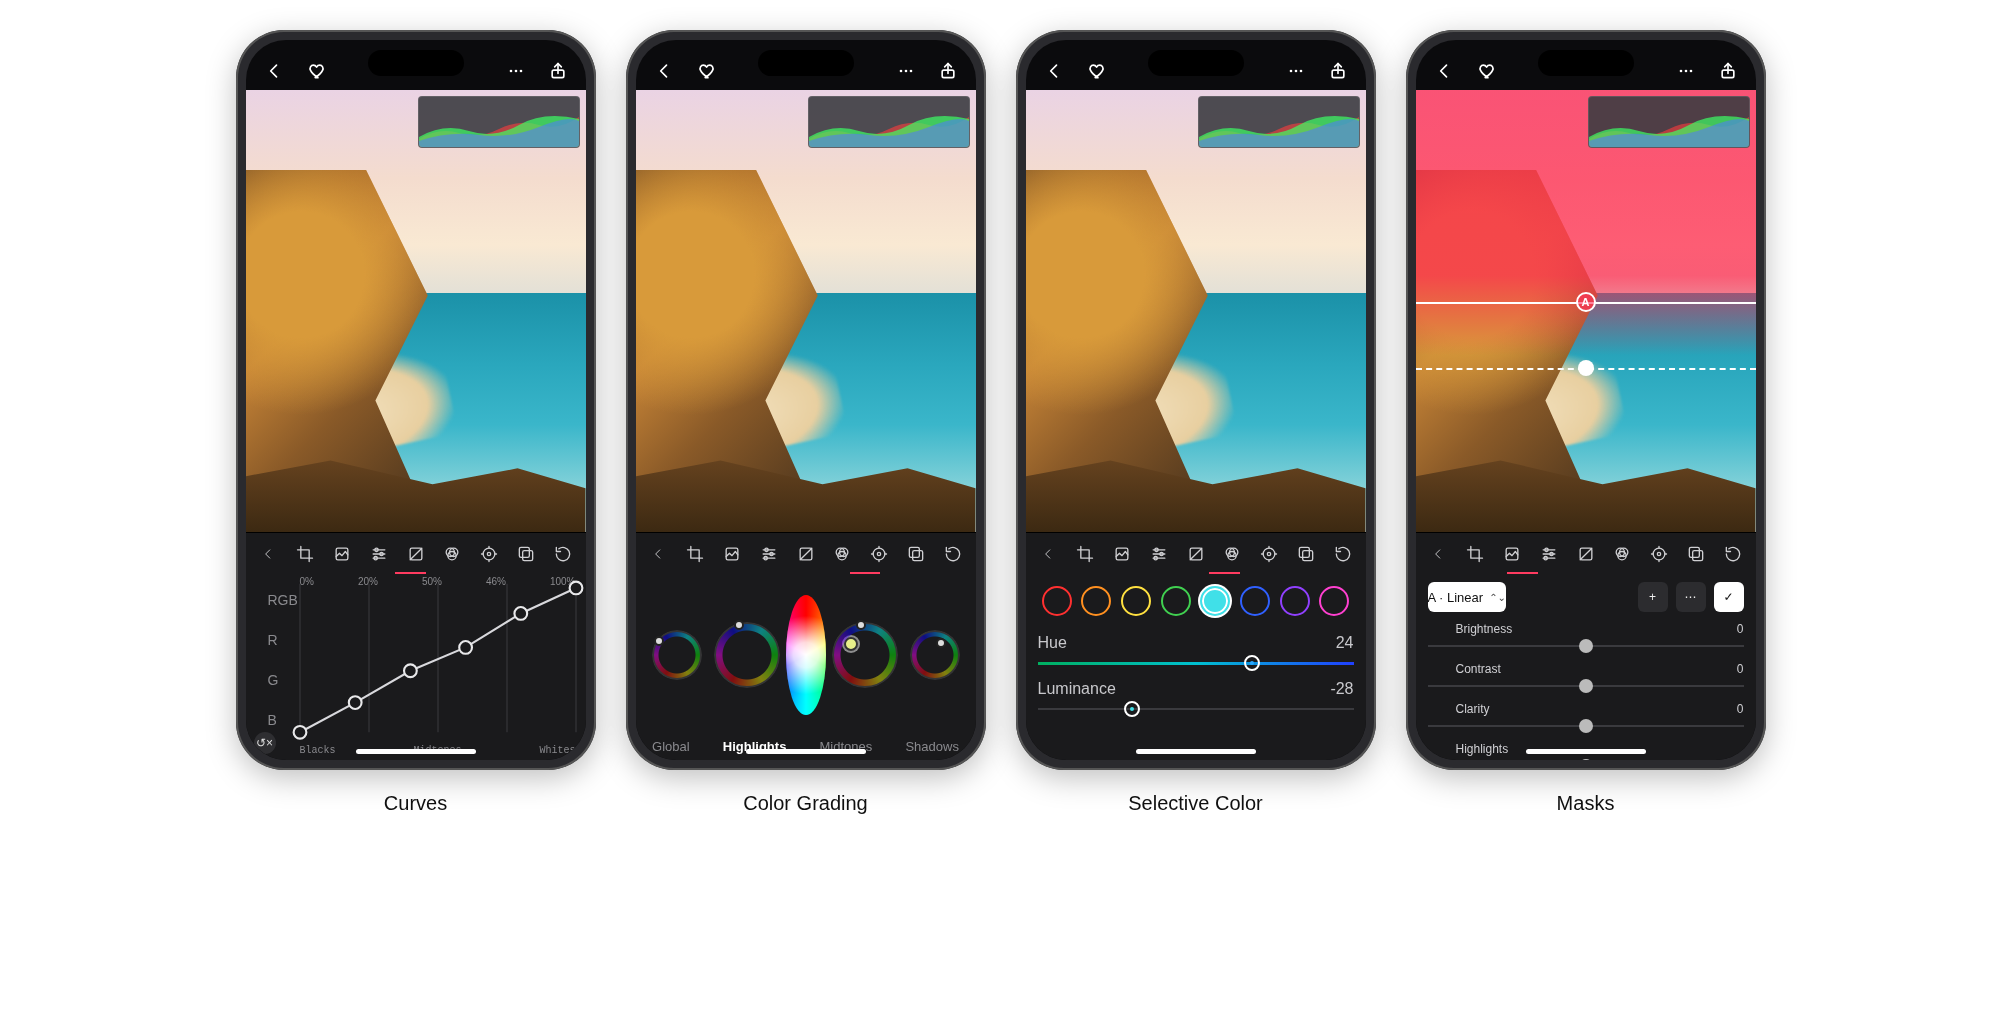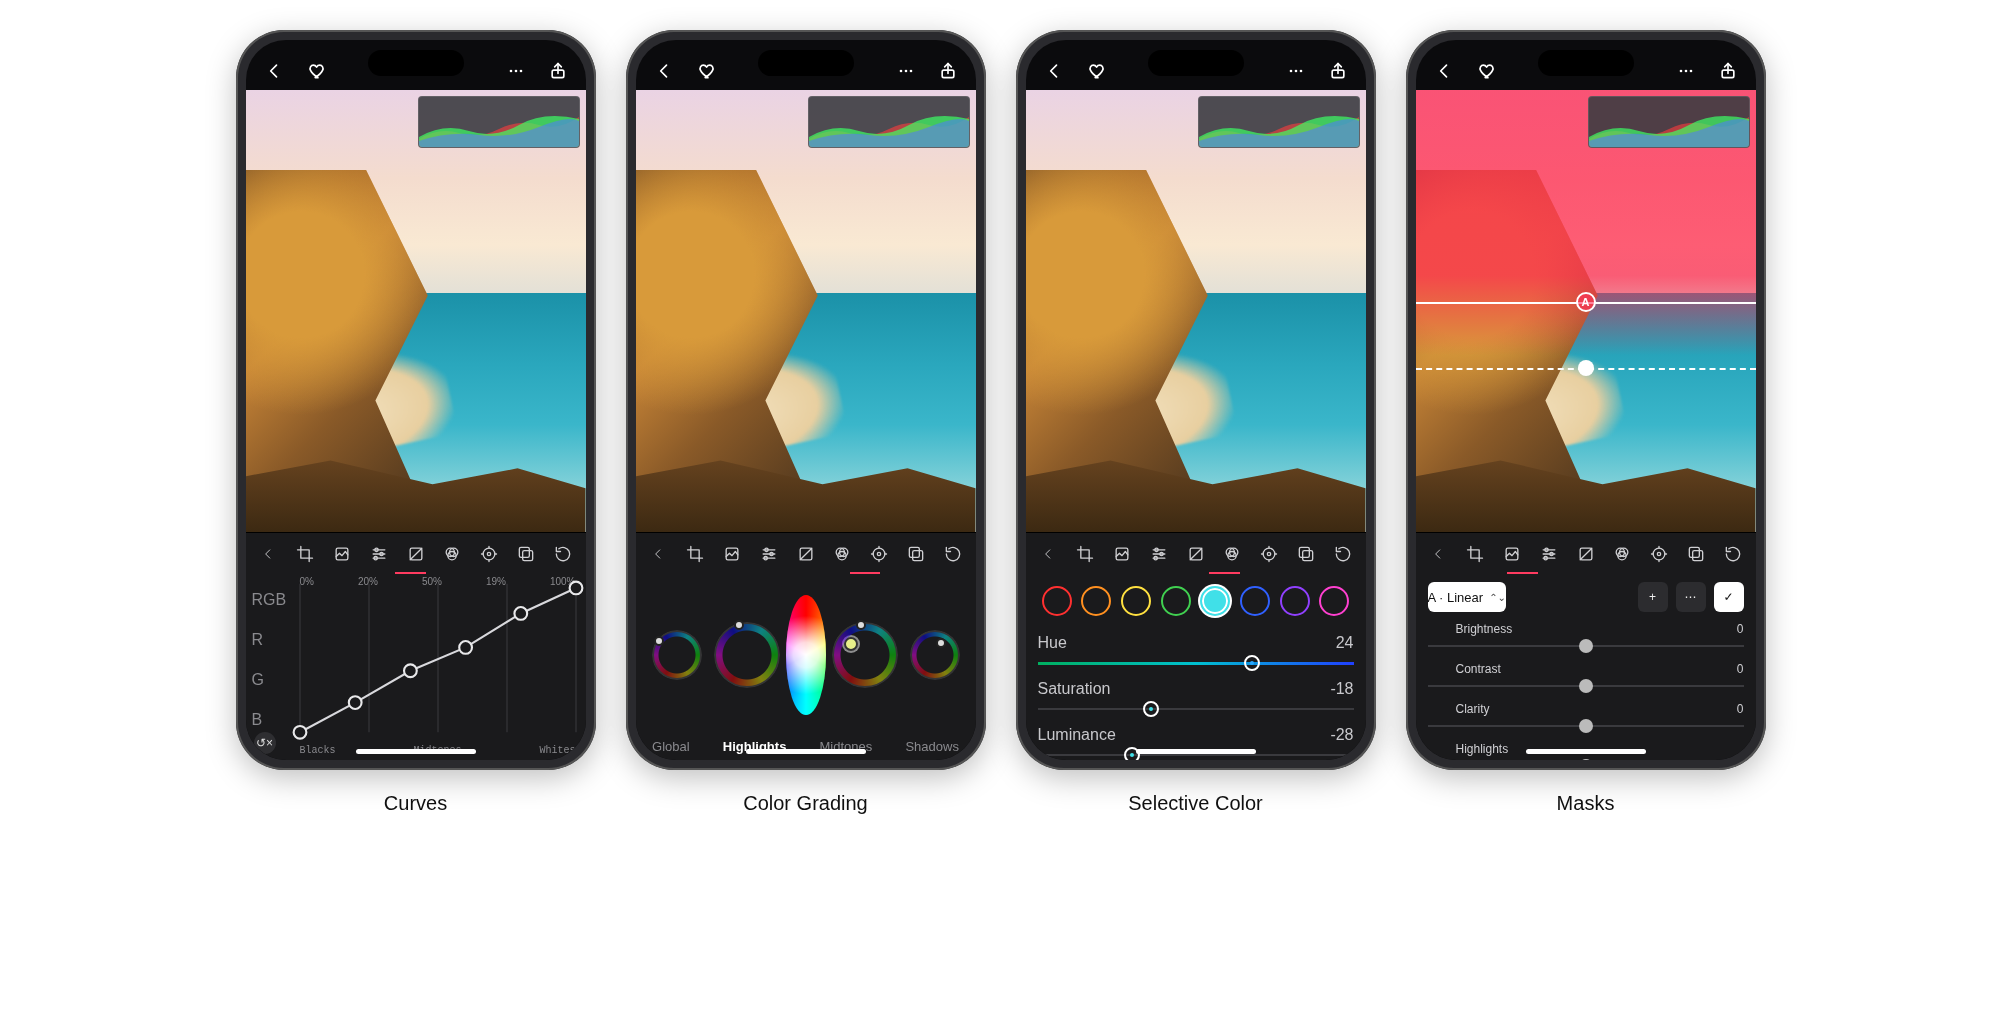--- a/index.html
+++ b/index.html
@@ -148,21 +148,21 @@
   .panel {
     background: var(--panel-bg);
     color:#e8e8ea;
     height: 186px;
     position:relative;
     padding: 8px 12px 6px;
     font-size: 12px;
   }
 
   
-  .curves-side { position:absolute; left:6px; top:6px; bottom:20px; width:36px; display:flex; flex-direction:column; justify-content:space-around; color:var(--text-dim); font-size:16px;}
+  .curves-side { position:absolute; left:22px; top:6px; bottom:20px; width:36px; display:flex; flex-direction:column; justify-content:space-around; color:var(--text-dim); font-size:14px;}
   .curves-graph { position:absolute; left:54px; right:10px; top:6px; bottom:24px;}
   .curves-graph svg { width:100%; height:100%; overflow:visible;}
   .curves-labels-top { position:absolute; left:54px; right:10px; top:2px; display:flex; justify-content:space-between; color:var(--text-dim); font-size:10px;}
   .curves-labels-bottom { position:absolute; left:54px; right:10px; bottom:4px; display:flex; justify-content:space-between; color:var(--text-dim); font-size:10px;font-family:Liberation Mono, monospace;}
   .reset-badge { position:absolute; left:8px; bottom:6px; width:22px; height:22px; border-radius:50%; background:#2e2e31; color:#ddd; display:flex; align-items:center; justify-content:center; font-size:12px;}
 
   
   .cg-wrap { position:absolute; inset:10px 10px 34px 10px; display:flex; align-items:center; justify-content:center;}
   .cg-wheel { width:120px; height:120px; border-radius:50%; position:relative;
     background: conic-gradient(red, #ff8000, yellow, #80ff00, lime, #00ff80, cyan, #0080ff, blue, #8000ff, magenta, #ff0080, red);
@@ -321,21 +321,21 @@
               </svg>
             </div>
           <div class="tool-underline" style="left:44%; width:9%;"></div>
         </div>
 
         <div class="panel">
           <div class="curves-labels-top">
             <span>0%</span>
             <span>20%</span>
             <span>50%</span>
-            <span>19%</span>
+            <span>46%</span>
             <span>100%</span>
           </div>
           <div class="curves-side">
             <span>RGB</span>
             <span>R</span>
             <span>G</span>
             <span>B</span>
           </div>
           <div class="curves-graph">
             <svg viewBox="0 0 260 140">
@@ -648,30 +648,20 @@
                   <span>Hue</span>
                   <span>24</span>
                 </div>
                 <div class="sc-slider">
                   <div class="sc-track grad" style="background:linear-gradient(90deg,#00b060,#00c0d0,#2040ff);"></div>
                   <div class="sc-thumb" style="left:68%; color:#2aa8ff;"></div>
                 </div>
               </div>
               <div>
                 <div class="sc-row">
-                  <span>Saturation</span>
-                  <span>-18</span>
-                </div>
-                <div class="sc-slider">
-                  <div class="sc-track " style="background:#3a3a3e;"></div>
-                  <div class="sc-thumb" style="left:36%; color:#40e0e8;"></div>
-                </div>
-              </div>
-              <div>
-                <div class="sc-row">
                   <span>Luminance</span>
                   <span>-28</span>
                 </div>
                 <div class="sc-slider">
                   <div class="sc-track " style="background:#3a3a3e;"></div>
                   <div class="sc-thumb" style="left:30%; color:#40e0e8;"></div>
                 </div>
               </div>
             </div>
         </div>

